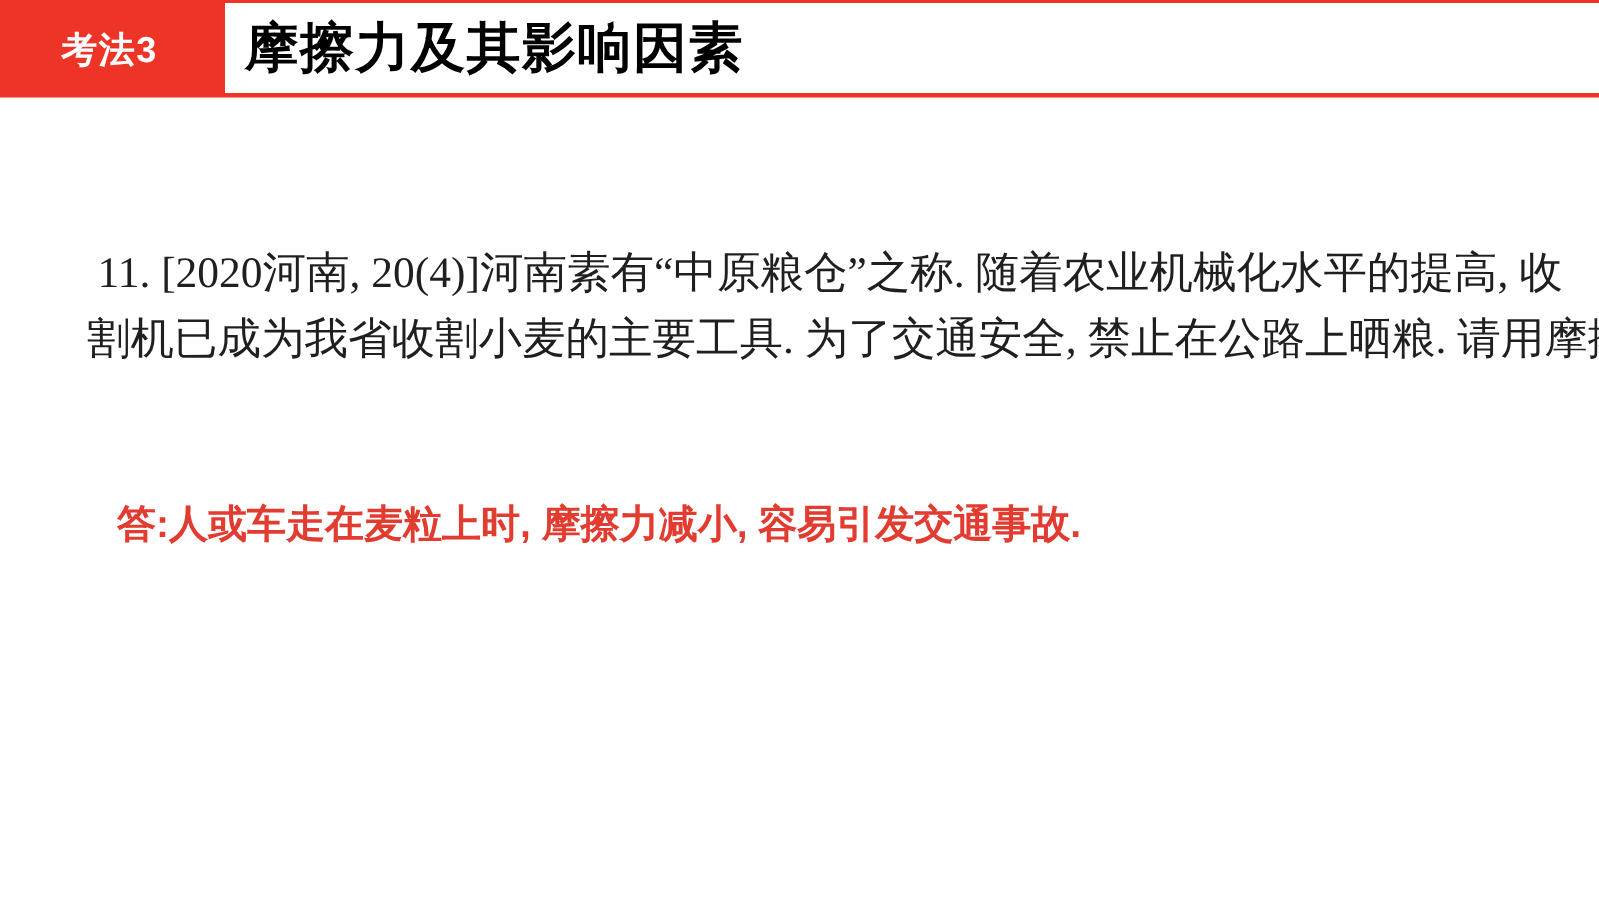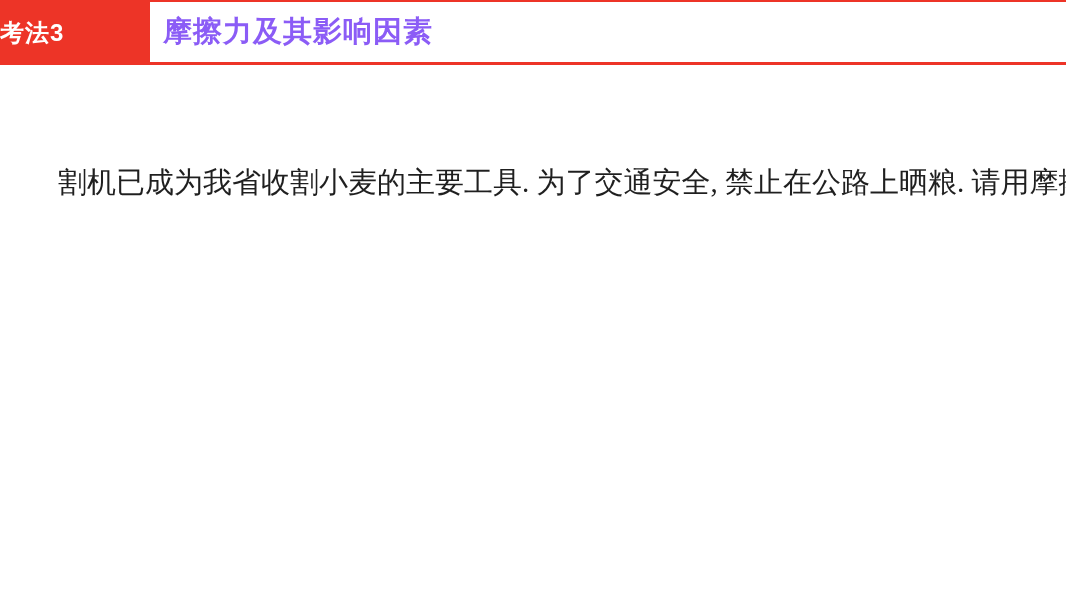--- a/index.html
+++ b/index.html
@@ -26,20 +26,21 @@
     background: #ed3427;
   }
   .exam-tag-badge {
     position: absolute;
     left: 0;
     top: 0;
     width: 160px;
     height: 65px;
     display: flex;
     align-items: center;
+    justify-content: center;
     padding-right: 14px;
     box-sizing: border-box;
   }
   .exam-tag-badge .badge-label {
     color: #ffffff;
     font-size: 24px;
     font-weight: bold;
     font-family: "Liberation Sans", sans-serif;
     letter-spacing: 1px;
   }
@@ -49,22 +50,22 @@
     right: 0;
     top: 2px;
     bottom: 3px;
     background: #ffffff;
     display: flex;
     align-items: center;
     padding-left: 13px;
     box-sizing: border-box;
   }
   .header-title {
-    color: #8b5cf6;
-    font-size: 29px;
+    color: #000000;
+    font-size: 36px;
     font-weight: bold;
     font-family: "Liberation Sans", sans-serif;
     letter-spacing: 1px;
   }
 
   
   .question-text {
     position: absolute;
     left: 58px;
     top: 160px;
@@ -102,17 +103,19 @@
   <div class="header-bar">
     <div class="exam-tag-badge">
       <span class="badge-label">考法3</span>
     </div>
     <div class="header-title-box">
       <span class="header-title">摩擦力及其影响因素</span>
     </div>
   </div>
 
   <div class="question-text">
+    <div class="q-line first">11. [2020河南, 20(4)]河南素有“中原粮仓”之称. 随着农业机械化水平的提高, 收</div>
     <div class="q-line">割机已成为我省收割小麦的主要工具. 为了交通安全, 禁止在公路上晒粮. 请用摩擦</div>
   </div>
 
+  <div class="answer-text">答:人或车走在麦粒上时, 摩擦力减小, 容易引发交通事故.</div>
 
 </div>
 
 </body></html>

